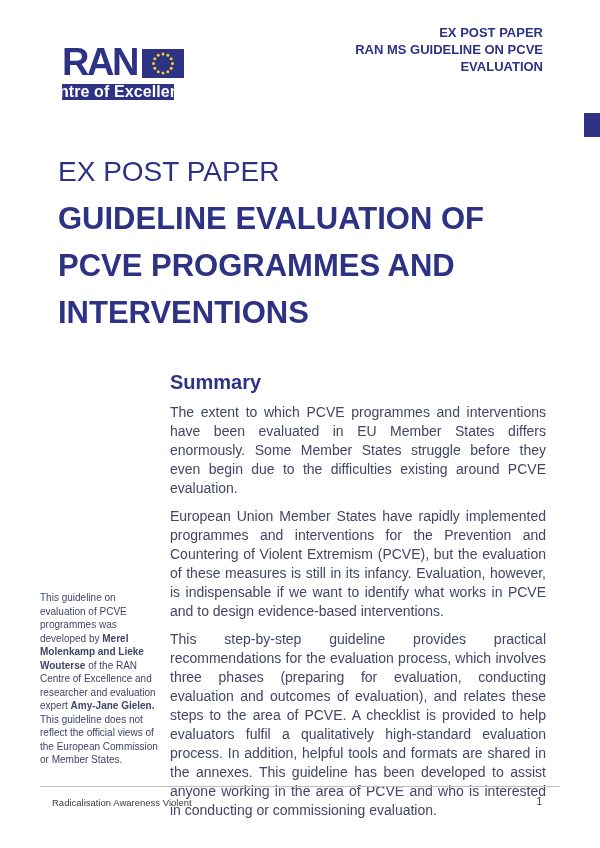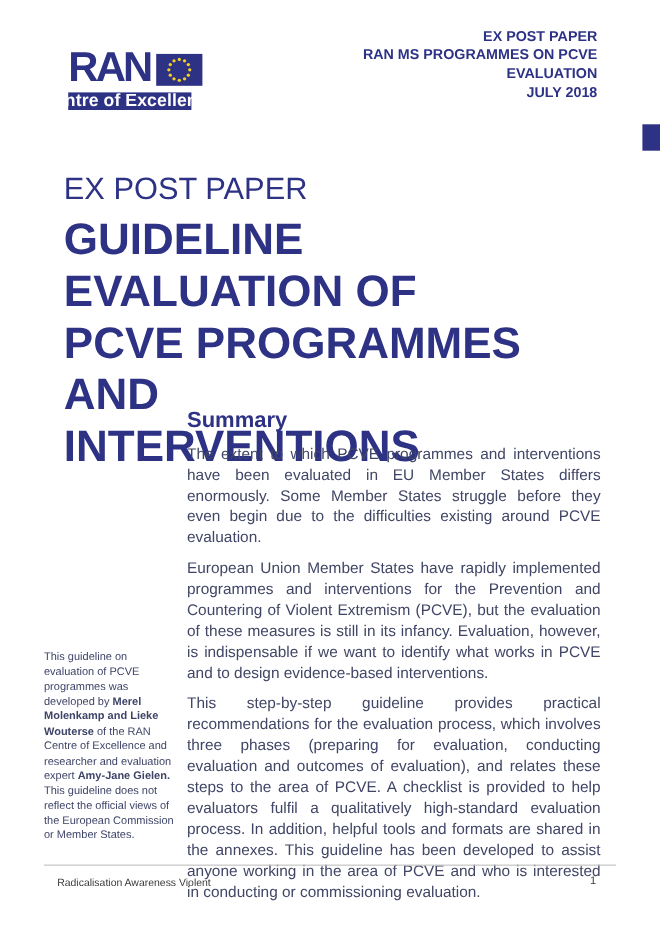--- a/index.html
+++ b/index.html
@@ -49,21 +49,21 @@
   
   .edge-tab{
     position:absolute;right:0;top:113px;width:16px;height:24px;
     background:var(--navy);
   }
   
   .title-block{
     position:absolute;left:58px;top:148px;width:480px;color:var(--navy);
   }
   .title-kicker{font-size:28px;font-weight:400;line-height:47px;}
-  .title-line{font-size:40px;font-weight:700;line-height:47px;}
+  .title-line{font-size:31px;font-weight:700;line-height:47px;}
   
   .summary-col{
     position:absolute;left:170px;top:371px;width:376px;
   }
   .summary-heading{
     color:var(--navy);font-size:20px;font-weight:700;line-height:22px;
     margin-bottom:10px;
   }
   .summary-col p{
     color:var(--body);font-size:14px;line-height:19px;
@@ -113,23 +113,22 @@
           <circle cx="16.2" cy="6.3" r="1.5"></circle>
         </g>
       </svg>
     </div>
   </div>
   <div class="logo-banner">Centre of Excellence</div>
 </div>
 
 <div class="header-meta">
   <div>EX POST PAPER</div>
-  <div>RAN MS PROGRAMMES ON PCVE</div>
+  <div>RAN MS GUIDELINE ON PCVE</div>
   <div>EVALUATION</div>
-  <div>JULY 2018</div>
 </div>
 
 <div class="edge-tab"></div>
 
 <div class="title-block">
   <div class="title-kicker">EX POST PAPER</div>
   <div class="title-line">GUIDELINE EVALUATION OF</div>
   <div class="title-line">PCVE PROGRAMMES AND</div>
   <div class="title-line">INTERVENTIONS</div>
 </div>

